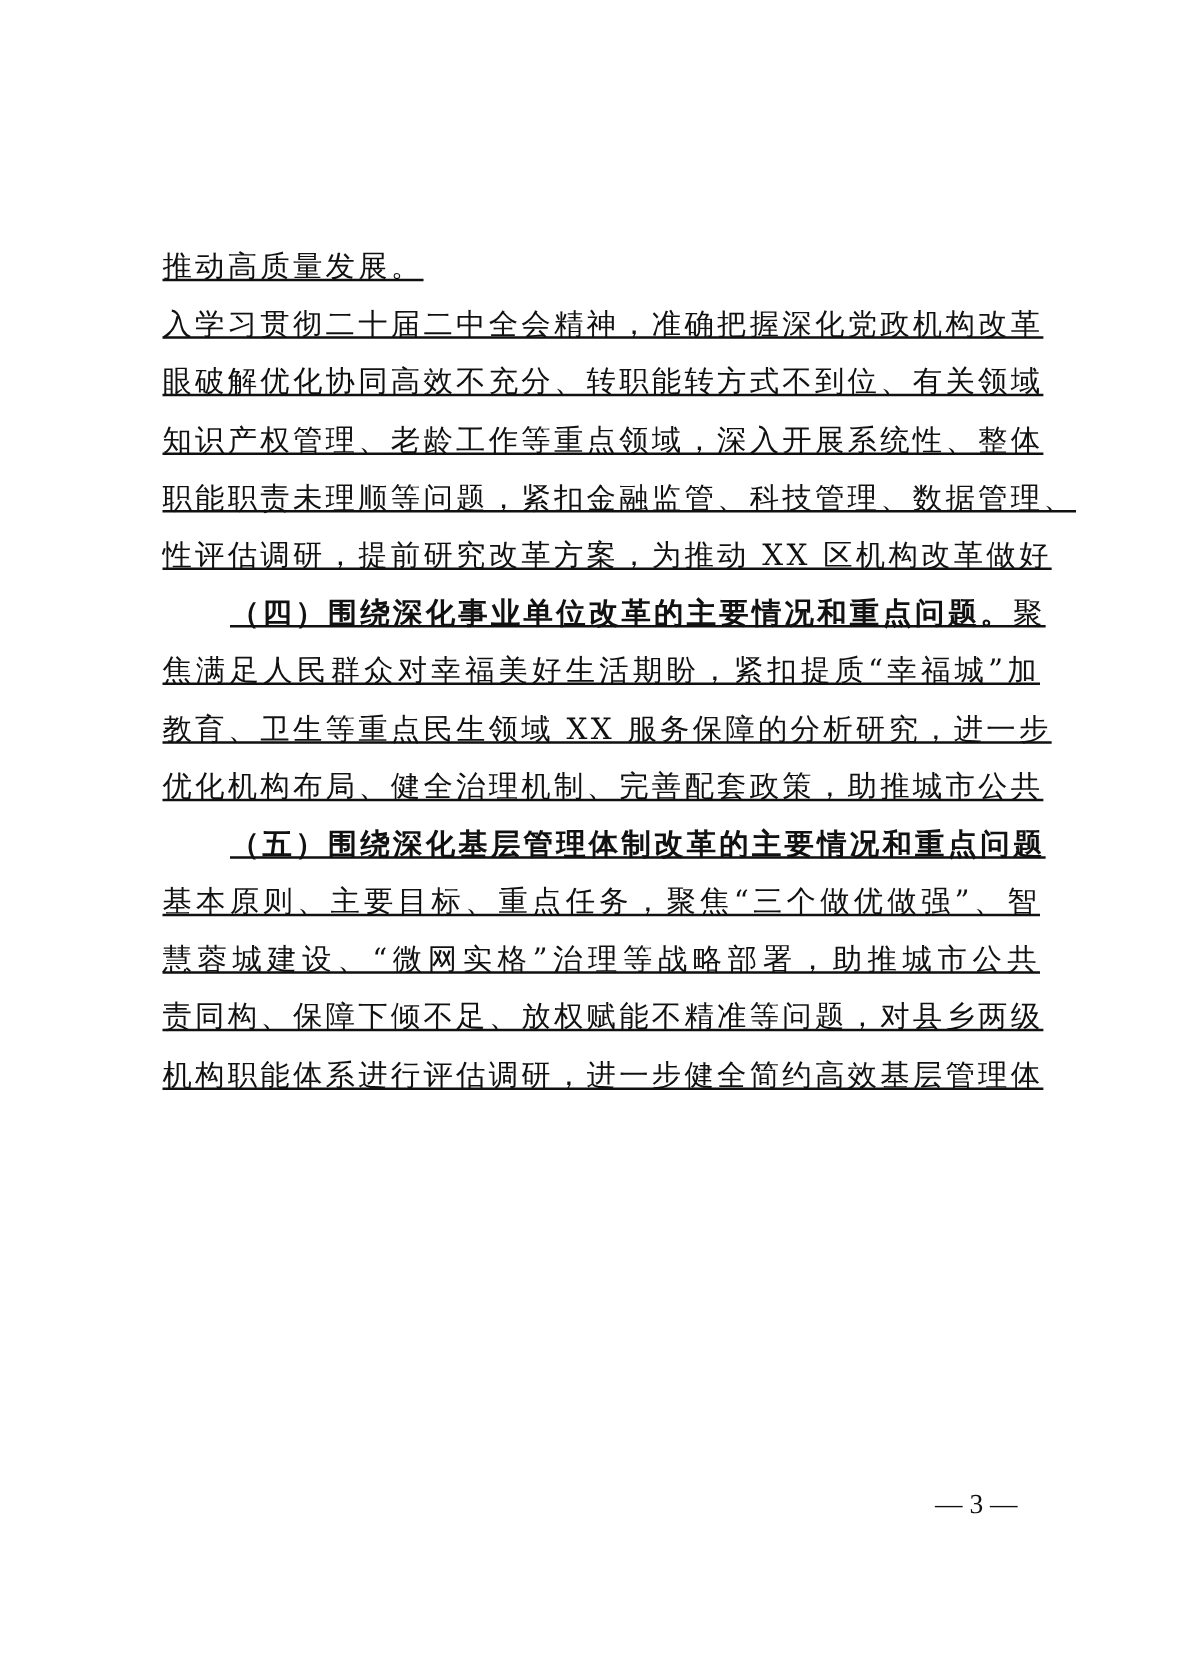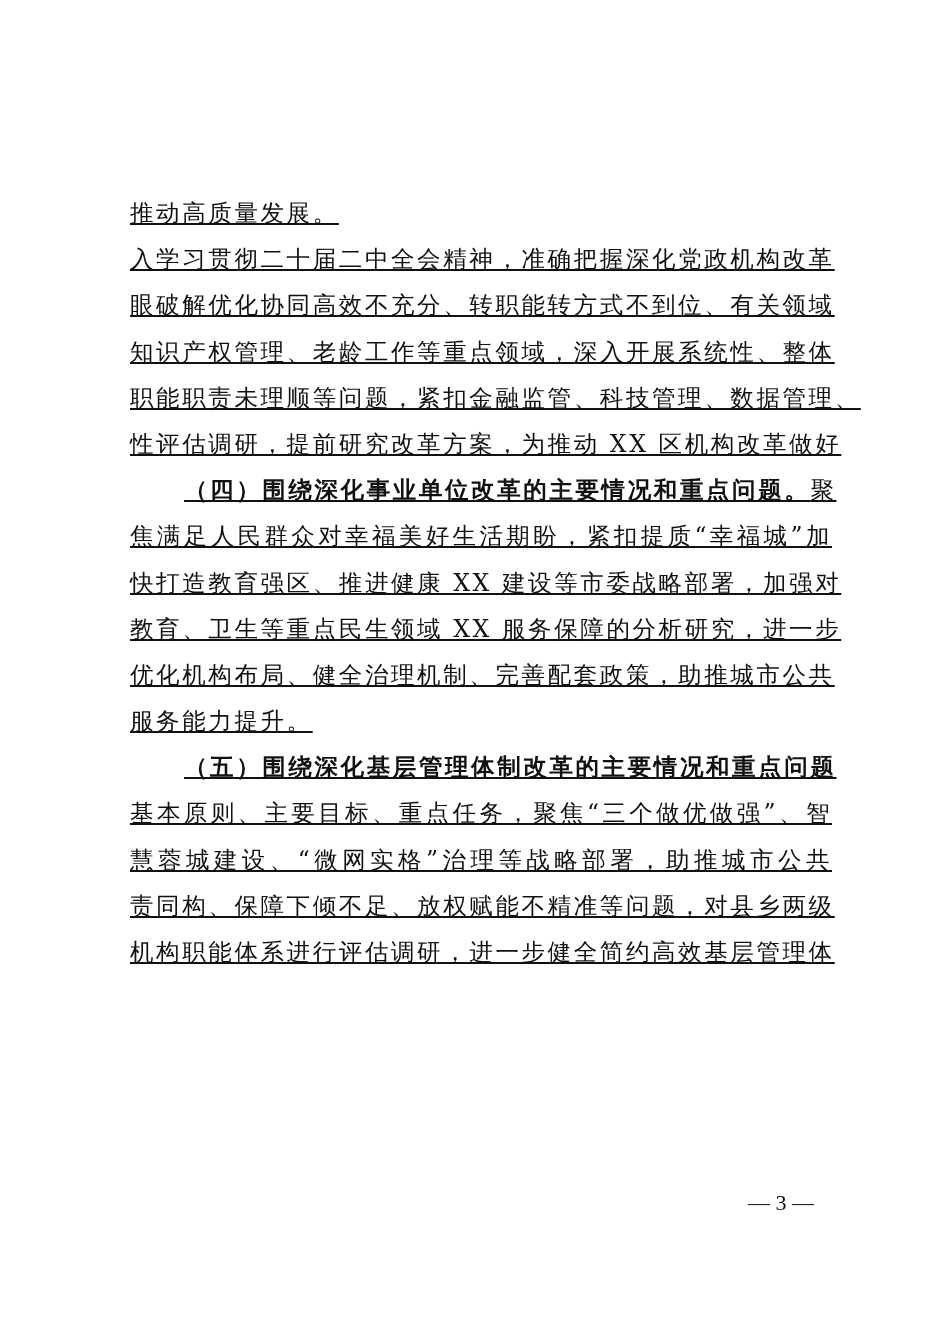--- a/index.html
+++ b/index.html
@@ -58,24 +58,22 @@
   <div class="line last">推动高质量发展。</div>
 
   <div class="line">入学习贯彻二十届二中全会精神，准确把握深化党政机构改革</div>
   <div class="line">眼破解优化协同高效不充分、转职能转方式不到位、有关领域</div>
   <div class="line">知识产权管理、老龄工作等重点领域，深入开展系统性、整体</div>
   <div class="line">职能职责未理顺等问题，紧扣金融监管、科技管理、数据管理、</div>
   <div class="line">性评估调研，提前研究改革方案，为推动 XX 区机构改革做好</div>
 
   <div class="line indent"><span class="heading">（四）围绕深化事业单位改革的主要情况和重点问题。</span><span>聚</span></div>
   <div class="line">焦满足人民群众对幸福美好生活期盼，紧扣提质“幸福城”加</div>
-  <div class="line">快打造教育强区、推进健康 XX 建设等市委战略部署，加强对</div>
   <div class="line">教育、卫生等重点民生领域 XX 服务保障的分析研究，进一步</div>
   <div class="line">优化机构布局、健全治理机制、完善配套政策，助推城市公共</div>
-  <div class="line last">服务能力提升。</div>
 
   <div class="line indent"><span class="heading">（五）围绕深化基层管理体制改革的主要情况和重点问题</span></div>
   <div class="line">基本原则、主要目标、重点任务，聚焦“三个做优做强”、智</div>
   <div class="line">慧蓉城建设、“微网实格”治理等战略部署，助推城市公共</div>
   <div class="line">责同构、保障下倾不足、放权赋能不精准等问题，对县乡两级</div>
   <div class="line">机构职能体系进行评估调研，进一步健全简约高效基层管理体</div>
 
 </div>
 
 <div class="page-number">— 3 —</div>

